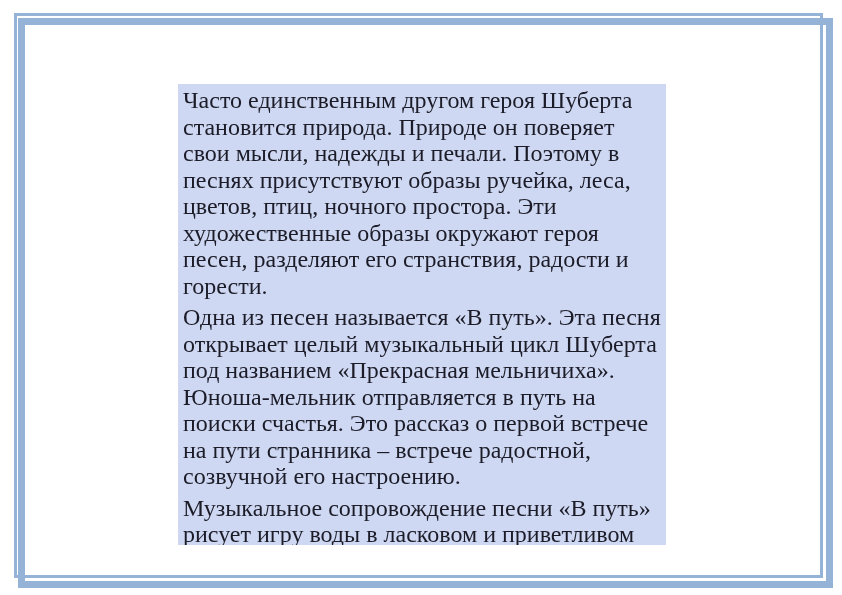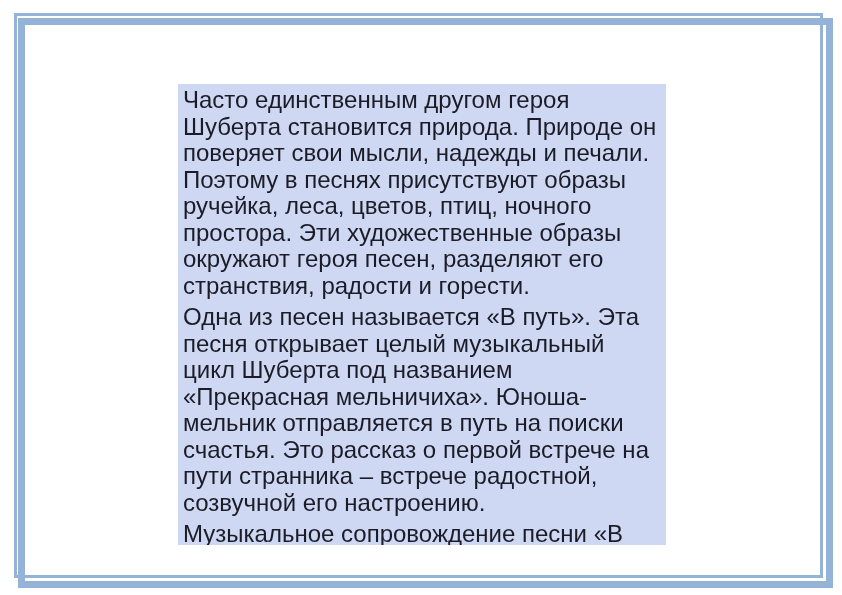--- a/index.html
+++ b/index.html
@@ -6,21 +6,21 @@
     margin: 0;
     padding: 0;
     background: #ffffff;
   }
   .slide {
     position: relative;
     width: 842px;
     height: 595px;
     background: #ffffff;
     overflow: hidden;
-    font-family: Liberation Sans, sans-serif;
+    font-family: Liberation Serif, serif;
   }
   
   .frame-thin {
     position: absolute;
     left: 14px;
     top: 13px;
     width: 809px;
     height: 565px;
     border: 3px solid #95B3D7;
     box-sizing: border-box;

